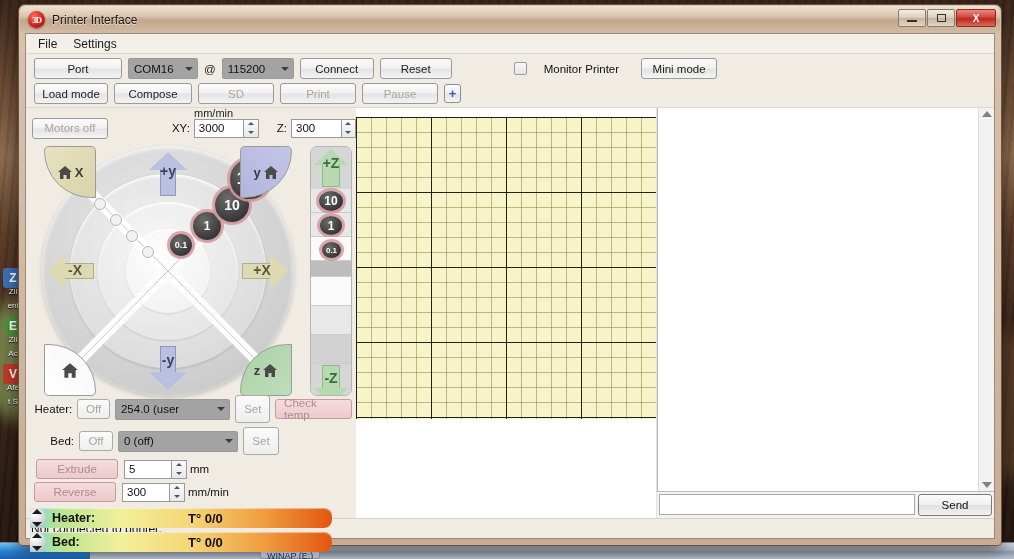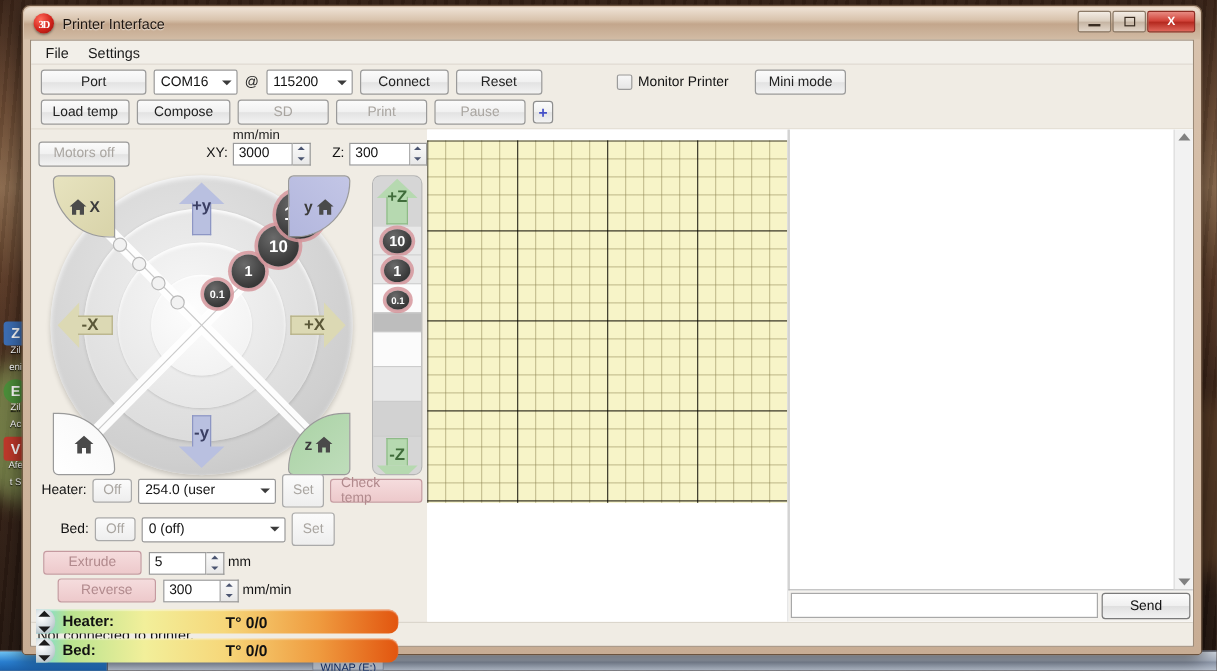--- a/index.html
+++ b/index.html
@@ -137,35 +137,35 @@
   }
   .btn.wide { min-width:72px; }
   .btn.disabled { color:#a9a5a0; }
   .btn.plus {
     min-width:0; width:17px; height:19px; padding:0;
     color:#4450c8; font-weight:bold; font-size:13px;
     border-color:#8e8e8e;
   }
 
   .combo {
-    height:21px; border:1px solid #9a9a9a; border-radius:2px; background:#ffffff;
+    height:21px; border:1px solid #9a9a9a; border-radius:2px; background:#a3a3a3;
     display:flex; align-items:center; padding:0 0 0 5px;
     font-size:11.5px; color:#111;
   }
   .combo .val { flex:1; white-space:nowrap; overflow:hidden; }
   .combo .arrow {
     width:16px; display:flex; align-items:center; justify-content:center;
   }
   .tri-down {
     width:0; height:0; border-left:4px solid transparent; border-right:4px solid transparent;
     border-top:4px solid #3b3b3b;
   }
   .at { font-size:11.5px; color:#222; }
 
-  .chk-wrap { display:flex; align-items:center; gap:5px; font-size:11.5px; color:#111; }
+  .chk-wrap { display:flex; align-items:center; gap:17px; font-size:11.5px; color:#111; }
   .chkbox {
     width:13px; height:13px; border:1px solid #9b9b9b; border-radius:2px;
     background:linear-gradient(180deg,#f7f7f7,#e6e6e6);
   }
 
   
   #main { flex:1; display:flex; min-height:0; }
   #leftpane { width:330px; position:relative; background:#f0ece4; }
   #rightpane { flex:1; position:relative; background:#fff; display:flex; min-height:0; }
 
@@ -447,21 +447,21 @@
         </div>
         <div class="btn wide" style="width:74px;">Connect</div>
         <div class="btn wide" style="width:72px;">Reset</div>
         <div class="chk-wrap" style="margin-left:56px;">
           <span class="chkbox"></span>
           <span>Monitor Printer</span>
         </div>
         <div class="btn wide" style="width:76px; margin-left:16px;">Mini mode</div>
       </div>
       <div class="tb-row">
-        <div class="btn wide" style="width:74px;">Load temp</div>
+        <div class="btn wide" style="width:74px;">Load mode</div>
         <div class="btn wide" style="width:78px;">Compose</div>
         <div class="btn wide disabled" style="width:76px;">SD</div>
         <div class="btn wide disabled" style="width:76px;">Print</div>
         <div class="btn wide disabled" style="width:76px;">Pause</div>
         <div class="btn plus">+</div>
       </div>
     </div>
 
     <div id="main">
 
@@ -640,21 +640,21 @@
             <div class="spin">
               <div>
                   <i class="tri-up-s"></i>
                 </div>
               <div>
                   <i class="tri-down-s"></i>
                 </div>
             </div>
             <span class="unit">mm</span>
           </div>
-          <div class="erow" style="margin-left:18px;">
+          <div class="erow" style="margin-left:4px;">
             <div class="pinkbtn">Reverse</div>
             <div class="num-input">300</div>
             <div class="spin">
               <div>
                   <i class="tri-up-s"></i>
                 </div>
               <div>
                   <i class="tri-down-s"></i>
                 </div>
             </div>

